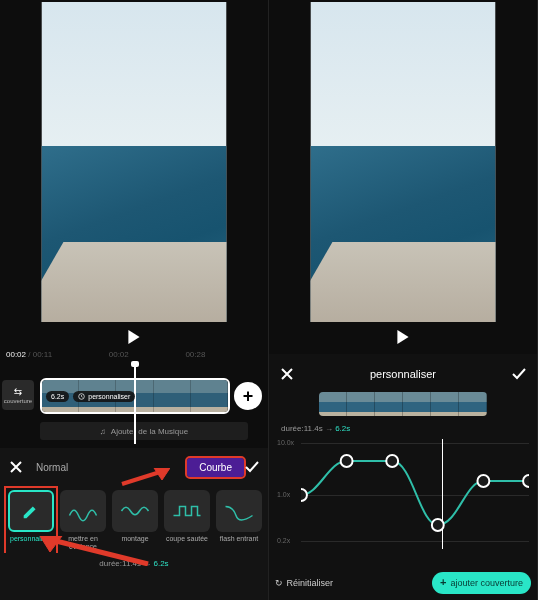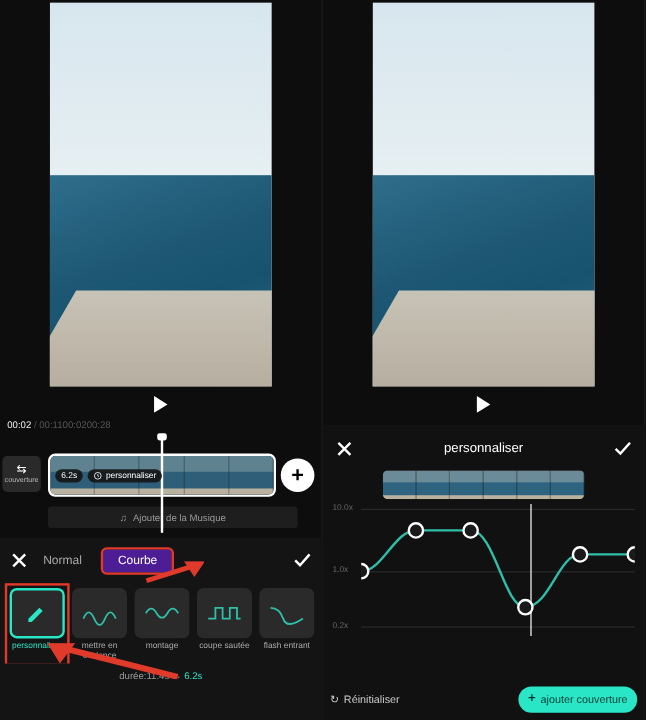--- a/index.html
+++ b/index.html
@@ -12,21 +12,21 @@
   .sky { position:absolute; inset:0; background: linear-gradient(#d7e6ee, #e6eff2 45%, #eef3f4 55%); }
   .sea { position:absolute; left:0; right:0; top:45%; bottom:0;
          background: linear-gradient(160deg,#2f6e8b 0%, #1d5773 40%, #17536f 60%, #2a6a85 100%); }
   .shore { position:absolute; left:-30px; bottom:-10px; width:160%; height:90px;
            background: linear-gradient(#c8c3b7,#b4ab9d);
            transform: skewX(-30deg); transform-origin: bottom left; }
   .play { position:absolute; left:50%; top:330px; transform: translateX(-50%); color:#fff; font-size:14px; }
   .play svg { width:14px; height:14px; fill:#fff; }
 
   
-  .timebar { position:absolute; top:348px; left:0; right:0; height:16px; color:#ccc; font-size:8px; display:flex; padding: 2px 6px 0; }
+  .timebar { position:absolute; top:348px; left:0; right:0; height:16px; color:#ccc; font-size:8px; display:flex; justify-content: space-between; padding: 2px 6px 0; }
   .timebar span.main { color:#eee; }
   .timebar span.dim { color:#555; }
 
   .track-row { position:absolute; top:370px; left:0; right:0; height:50px; }
   .cover-btn { position:absolute; left:2px; top:10px; width:32px; height:30px; background:#2a2a2a; border-radius:4px; display:flex; flex-direction:column; align-items:center; justify-content:center; }
   .cover-btn .arrows { color:#fff; font-size:10px; line-height:10px; }
   .cover-btn .lbl { color:#bbb; font-size:6px; margin-top:1px; }
 
   .clip { position:absolute; left:40px; top:8px; width:190px; height:36px; background:#1c1c1c; border:2px solid #fff; border-radius:6px; overflow:hidden; display:flex; align-items:center; }
   .clip .thumbs { position:absolute; inset:0; display:flex; }
@@ -37,21 +37,21 @@
 
   .music-row { position:absolute; top:422px; left:40px; right:20px; height:18px; background:#1e1e1e; border-radius:3px; display:flex; align-items:center; justify-content:center; gap:5px; color:#999; font-size:8px; }
 
   .playhead { position:absolute; top:364px; left:134px; width:2px; height:80px; background:#fff; }
   .playhead::before { content:""; position:absolute; left:-3px; top:-3px; width:8px; height:6px; background:#fff; border-radius:2px; }
 
   
   .lower { position:absolute; top:448px; left:0; right:0; bottom:0; background:#141414; padding-top:6px; }
   .lower .toprow { display:flex; align-items:center; padding:0 8px; height:26px; }
   .x-ic, .check-ic { width:16px; height:16px; fill:#fff; }
-  .tabs { flex:1; display:flex; justify-content:flex-start; gap:6px; }
+  .tabs { flex:1; display:flex; justify-content:space-between; gap:6px; }
   .tab { color:#aaa; font-size:10px; padding:4px 12px; border-radius:3px; }
   .tab.active { color:#fff; background:#4c1d95; }
   .red-box { outline:2px solid #e03a2a; outline-offset:0; }
 
   .presets { display:flex; gap:6px; padding:10px 4px 2px 8px; overflow:hidden; }
   .preset { width:46px; text-align:center; }
   .preset .thumb { width:46px; height:42px; margin:0 auto; border-radius:6px; background:#2a2a2a; display:flex; align-items:center; justify-content:center; border:2px solid transparent; }
   .preset.active .thumb { border-color:#29e6c7; }
   .preset.active .pl { color:#29e6c7; }
   .preset .pl { color:#aaa; font-size:7px; margin-top:3px; line-height:8px; white-space:normal; }
@@ -247,20 +247,25 @@
 
       <div class="rclip">
         <div></div>
           <div></div>
           <div></div>
           <div></div>
           <div></div>
           <div></div>
       </div>
 
+      <div class="rduration">
+        <span>durée:</span><span>11.4s</span>
+        <span style="color:#888"> → </span>
+        <span class="new">6.2s</span>
+      </div>
 
       <div class="graph">
         <span class="ylab" style="top:0">10.0x</span>
         <span class="ylab" style="top:52px">1.0x</span>
         <span class="ylab" style="top:98px">0.2x</span>
         <div class="gridline" style="top:4px"></div>
         <div class="gridline" style="top:56px"></div>
         <div class="gridline" style="top:102px"></div>
         <div class="vmark" style="left:165px"></div>
         <svg class="curve-svg" viewBox="0 0 230 110" preserveAspectRatio="none" style="width:calc(100% - 24px);height:100%;">

